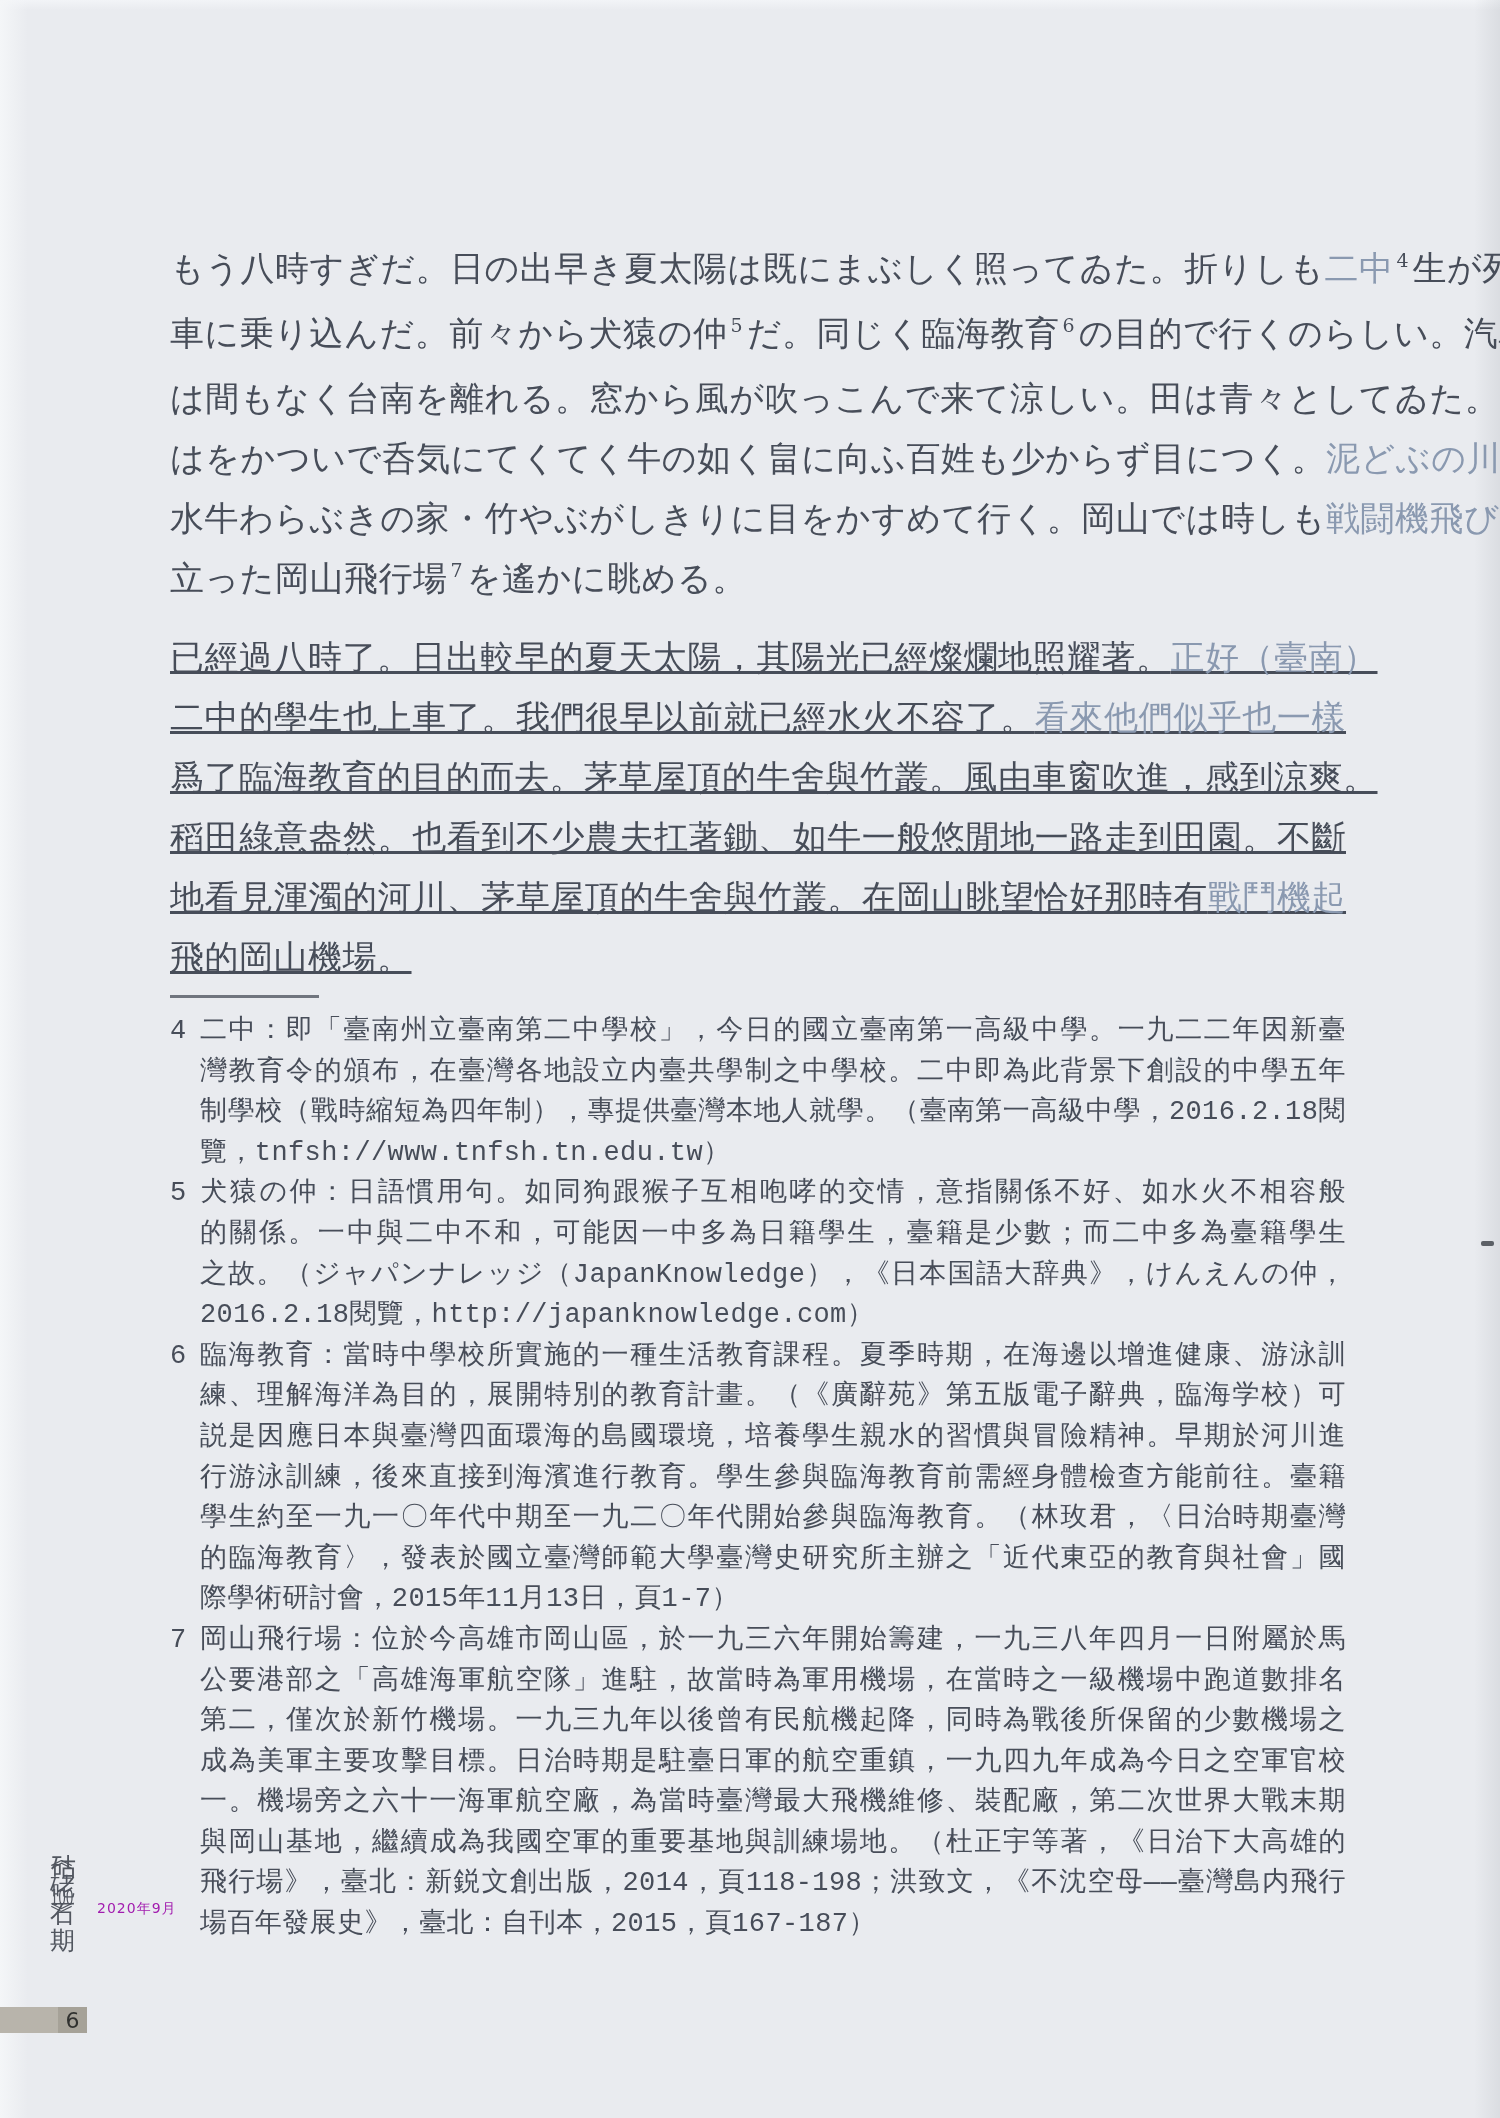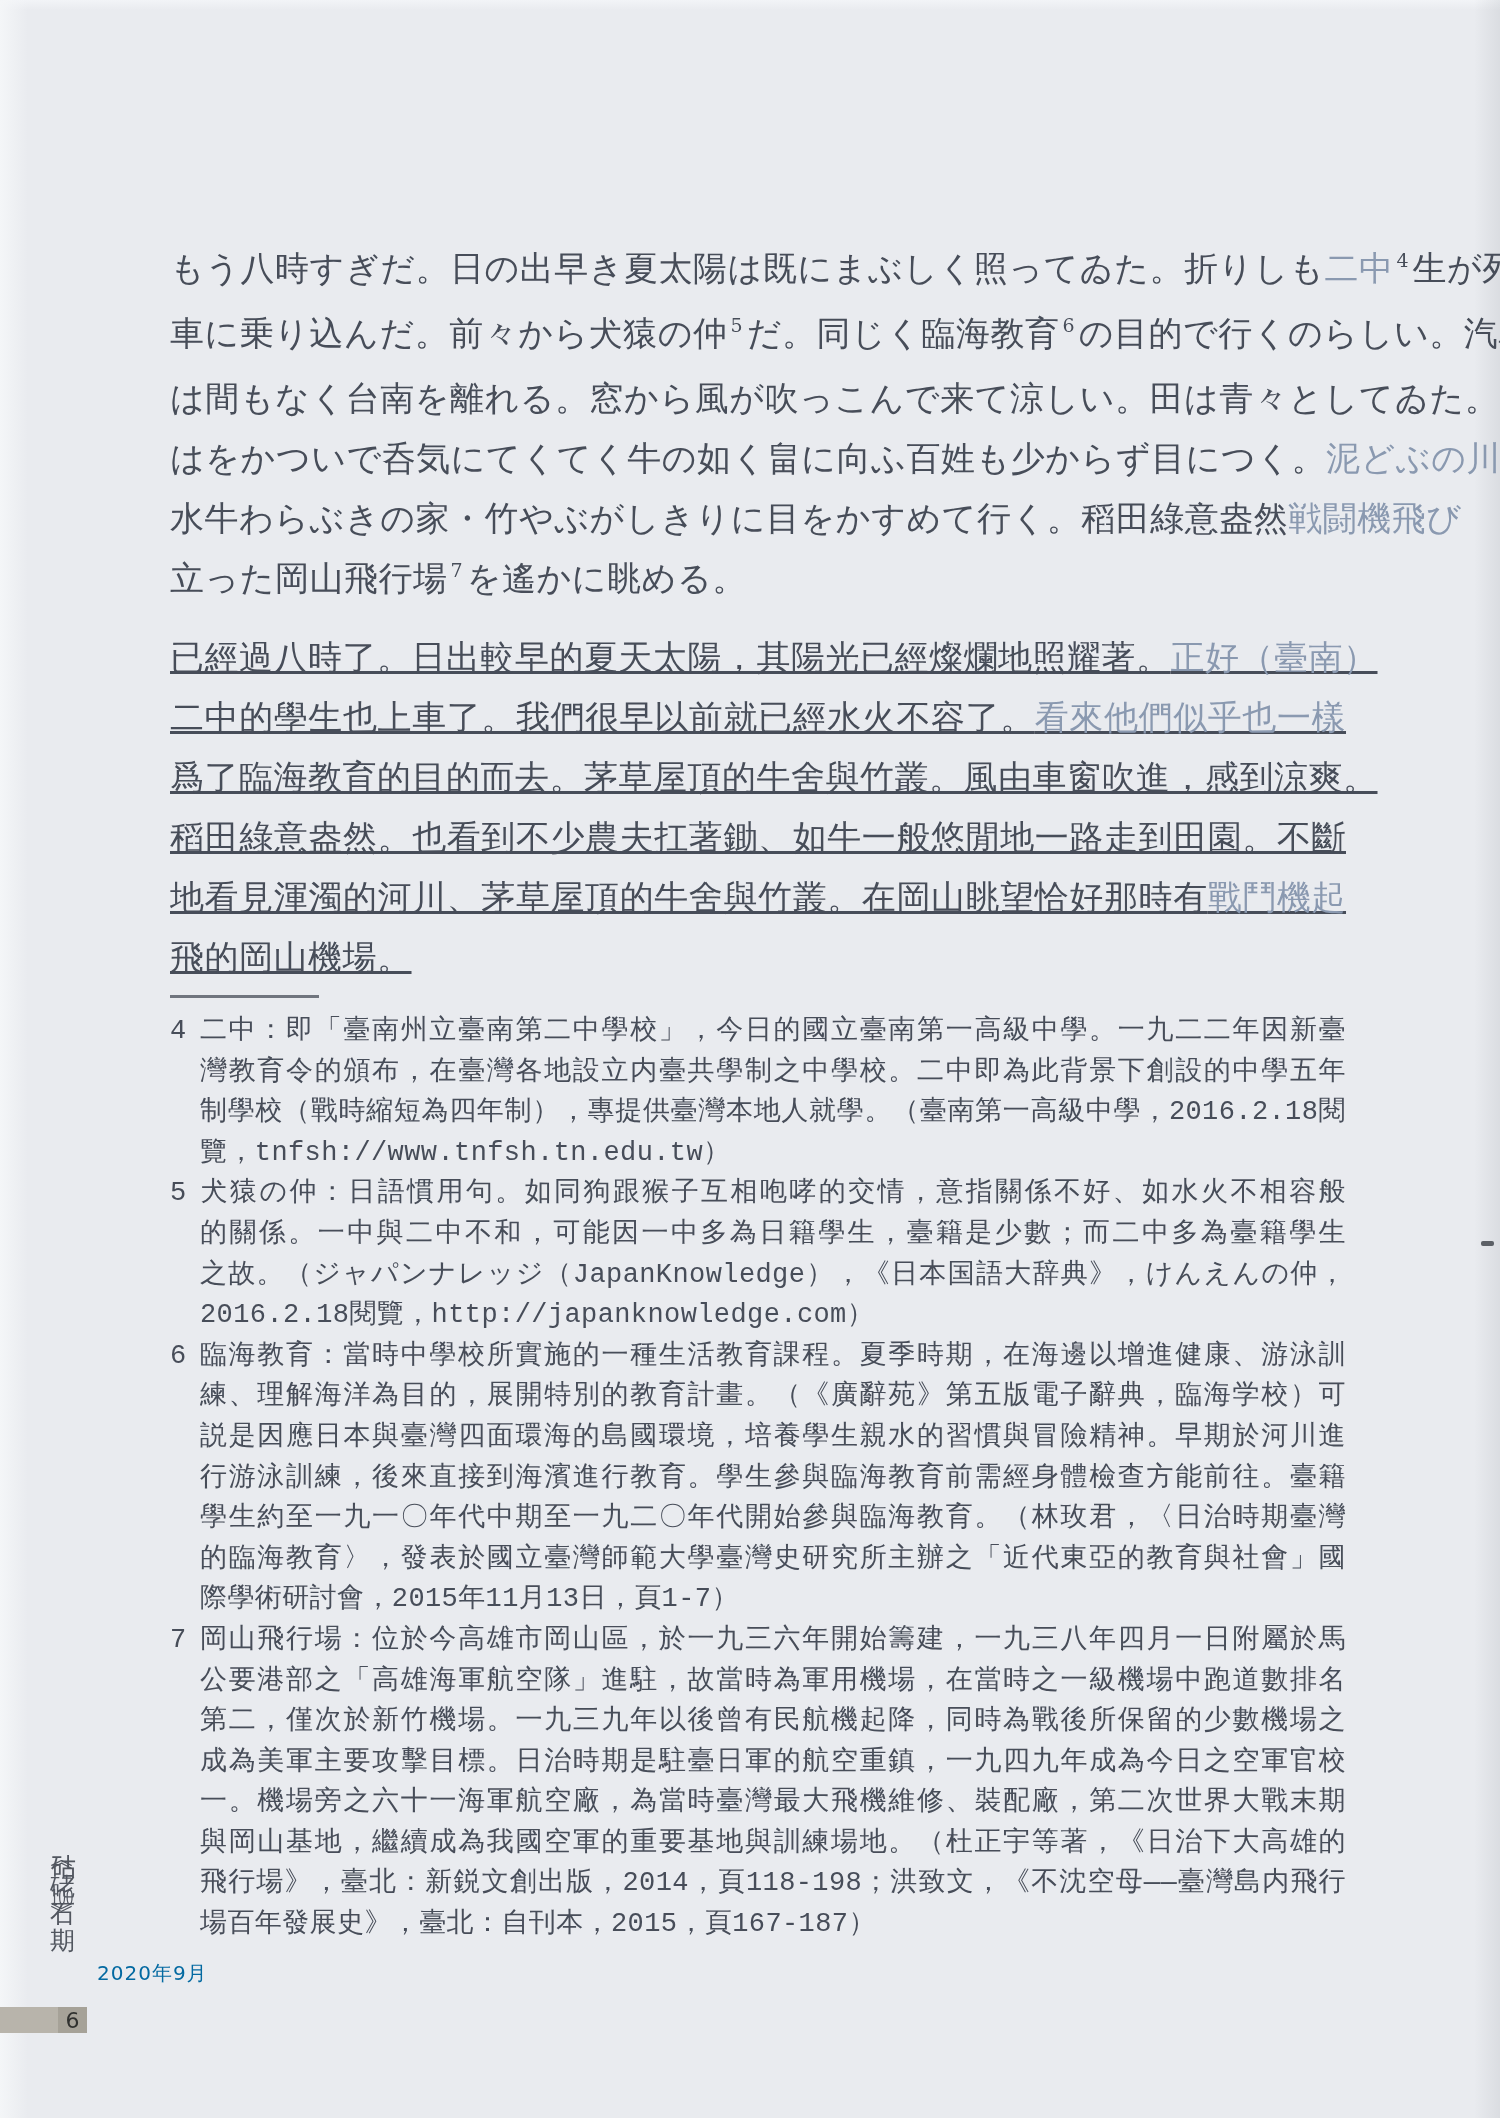--- a/index.html
+++ b/index.html
@@ -74,43 +74,43 @@
     background: var(--bar, #b8b4ab); z-index:3;
   }
   .page-box {
     position:absolute; left:58px; top:2007px; width:29px; height:26px;
     background: var(--box, #a6a298); z-index:3;
     display:flex; align-items:center; justify-content:center;
     font-size:22px; color:#30312f;
     font-family:"DejaVu Sans", "Liberation Sans", sans-serif;
   }
   .footer-date {
-    position:absolute; left:97px; top:1960px;
-    font-size:20px; color:#0369a1; letter-spacing:1px; z-index:3;
+    position:absolute; left:97px; top:1900px;
+    font-size:14px; color:#a21caf; letter-spacing:1px; z-index:3;
     font-family:"DejaVu Sans", "Liberation Sans", sans-serif;
   }
   .edge-tick {
     position:absolute; left:1481px; top:1241px; width:13px; height:5px;
     background:#5c6066; border-radius:2px; z-index:2;
   }
 </style>
 </head>
 <body>
 
 <div class="page" style="--paper: #e9ebef; --text: #474d59; --hl: #8a99b0; --sep: #70757e; --bar: #b8b4ab; --box: #a6a298;">
   <div class="edge-top"></div>
   <div class="edge-left"></div>
   <div class="edge-right"></div>
 
   <div class="textblock para jp-block" id="jp-block">
       <div class="line"><span>もう八時すぎだ。日の出早き夏太陽は既にまぶしく照ってゐた。折りしも</span><span class="hl">二中</span><span class="sup">4</span><span>生が列</span></div>
       <div class="line"><span>車に乗り込んだ。前々から犬猿の仲</span><span class="sup">5</span><span>だ。同じく臨海教育</span><span class="sup">6</span><span>の目的で行くのらしい。汽車</span></div>
       <div class="line"><span>は間もなく台南を離れる。窓から風が吹っこんで来て涼しい。田は青々としてゐた。く</span></div>
       <div class="line"><span>はをかついで呑気にてくてく牛の如く畠に向ふ百姓も少からず目につく。</span><span class="hl">泥どぶの川・</span></div>
-      <div class="line"><span>水牛わらぶきの家・竹やぶがしきりに目をかすめて行く。稻田綠意盎然</span><span class="hl">戦闘機飛び</span></div>
+      <div class="line"><span>水牛わらぶきの家・竹やぶがしきりに目をかすめて行く。岡山では時しも</span><span class="hl">戦闘機飛び</span></div>
       <div class="line short"><span>立った岡山飛行場</span><span class="sup">7</span><span>を遙かに眺める。</span></div>
     </div>
 
   <div class="textblock para cn-block" id="cn-block">
       <div class="line"><span>已經過八時了。日出較早的夏天太陽，其陽光已經燦爛地照耀著。</span><span class="hl">正好（臺南）</span></div>
       <div class="line"><span>二中的學生也上車了。我們很早以前就已經水火不容了。</span><span class="hl">看來他們似乎也一樣</span></div>
       <div class="line"><span>爲了臨海教育的目的而去。茅草屋頂的牛舍與竹叢。風由車窗吹進，感到涼爽。</span></div>
       <div class="line"><span>稻田綠意盎然。也看到不少農夫扛著鋤、如牛一般悠閒地一路走到田園。不斷</span></div>
       <div class="line"><span>地看見渾濁的河川、茅草屋頂的牛舍與竹叢。在岡山眺望恰好那時有</span><span class="hl">戰鬥機起</span></div>
       <div class="line short"><span>飛的岡山機場。</span></div>

